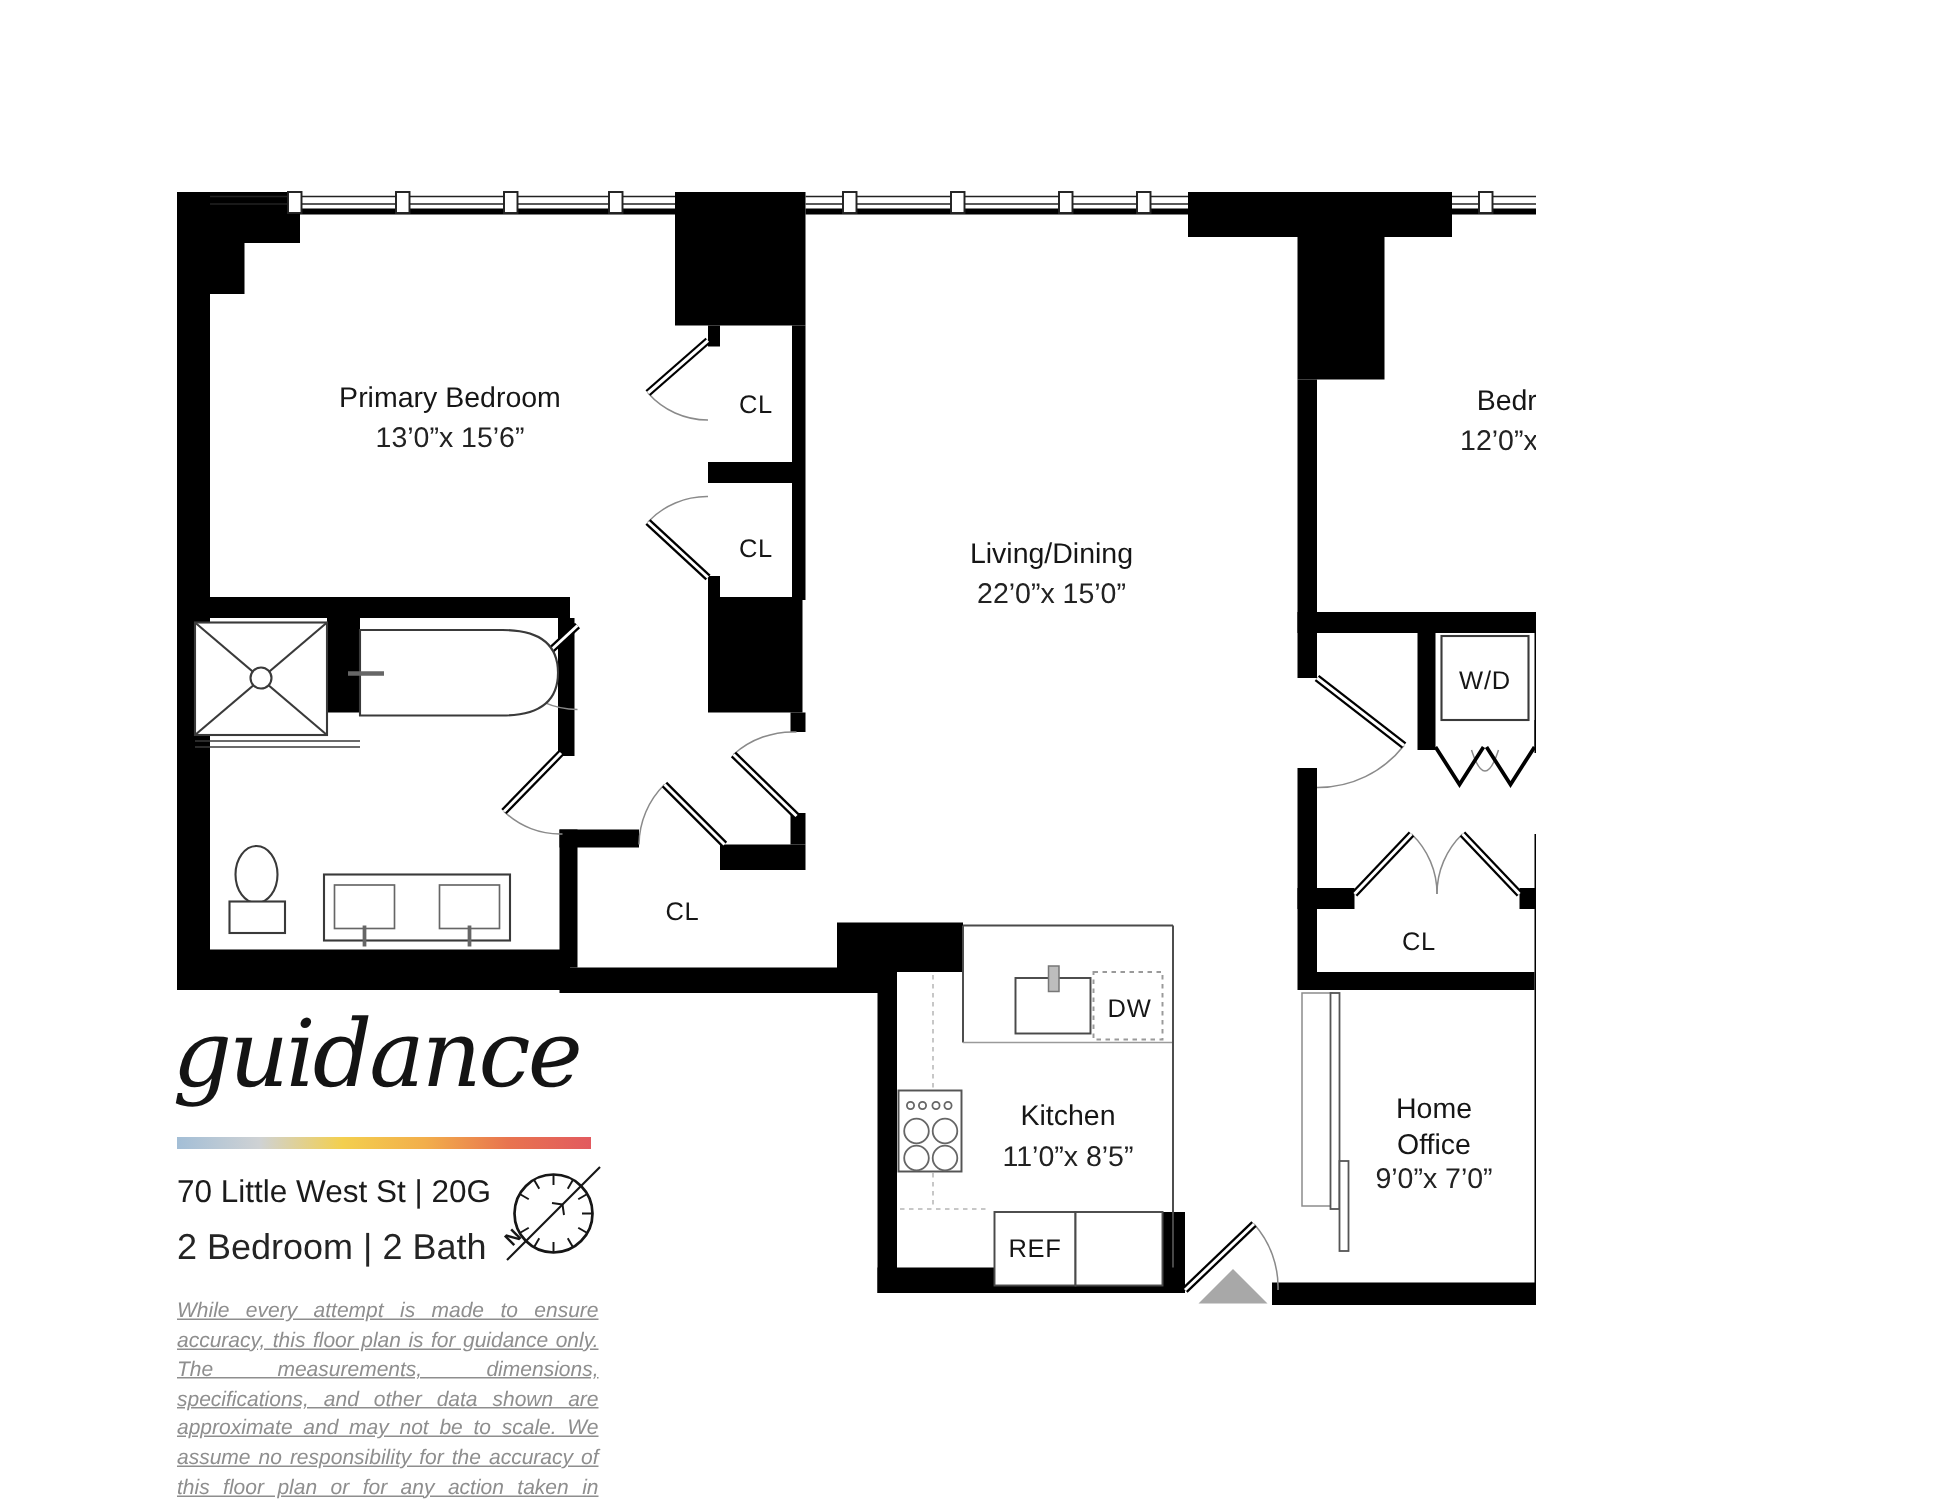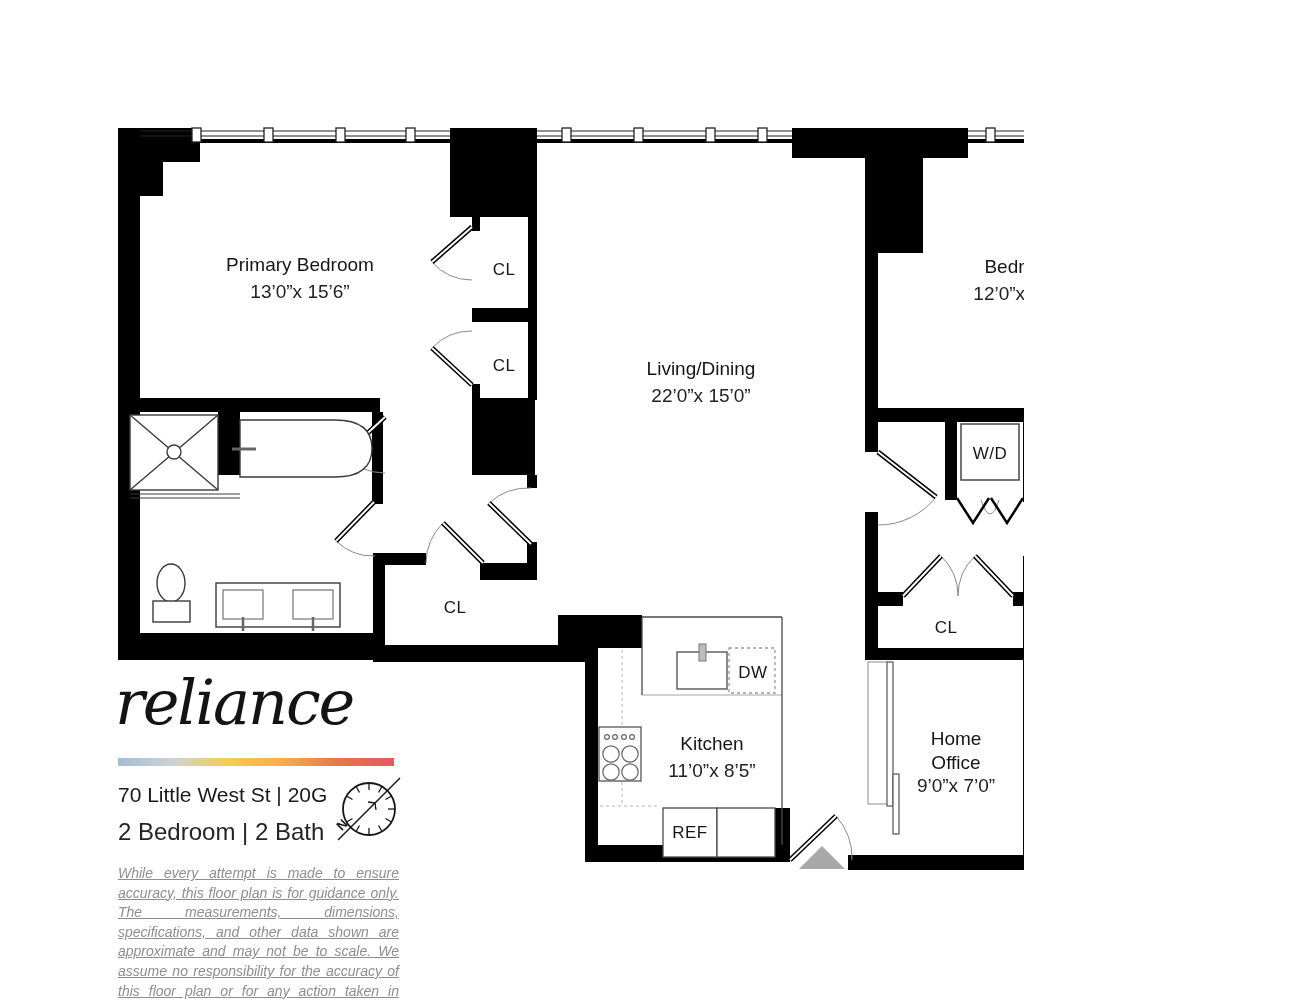--- a/index.html
+++ b/index.html
@@ -242,21 +242,21 @@
       <text x="504" y="371" class="fix-label">CL</text>
       <text x="455" y="613" class="fix-label">CL</text>
       <text x="946" y="633" class="fix-label">CL</text>
       <text x="1107" y="444" class="fix-label">CL</text>
       <text x="990" y="459" class="fix-label">W/D</text>
       <text x="753" y="678" class="fix-label">DW</text>
       <text x="690" y="838" class="fix-label">REF</text>
     </g>
   </svg>
 
-  <div class="logo">reliance</div>
+  <div class="logo">guidance</div>
 
   <div class="grad-bar" id="gradbar" style="background: linear-gradient(90deg, rgb(163, 190, 214) 0%, rgb(207, 210, 212) 20%, rgb(243, 207, 78) 40%, rgb(242, 174, 75) 60%, rgb(232, 116, 79) 80%, rgb(226, 90, 95) 100%);"></div>
 
   <div class="address">70 Little West St | 20G</div>
   <div class="unitinfo">2 Bedroom | 2 Bath</div>
 
   <svg class="compass" width="72" height="72" viewBox="0 0 72 72">
     <g transform="translate(36,35)">
       <circle cx="0" cy="0" r="26" fill="none" stroke="#161616" stroke-width="1.8"></circle>
       <g stroke="#161616" stroke-width="1.3">

